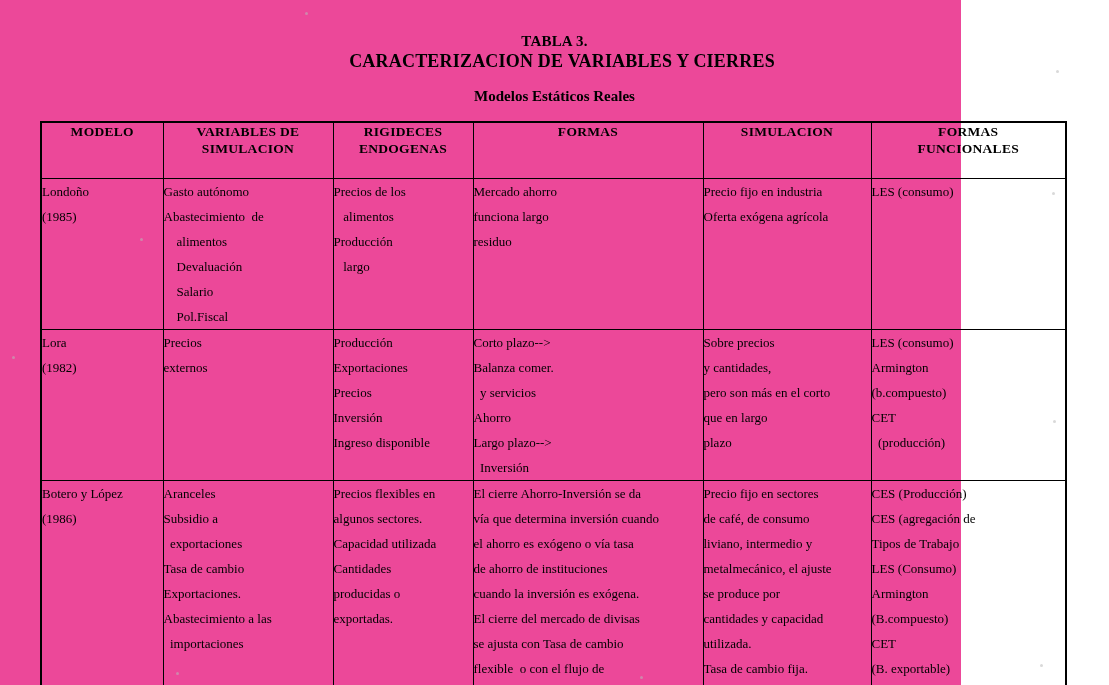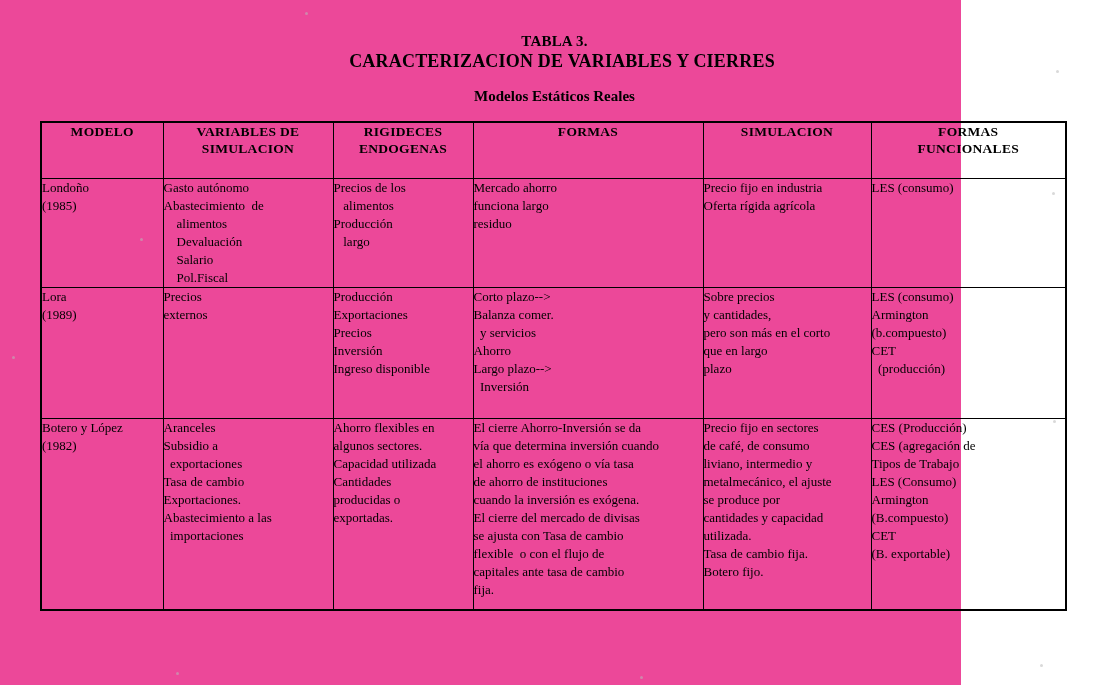--- a/index.html
+++ b/index.html
@@ -73,21 +73,21 @@
     text-align: center;
     vertical-align: middle;
     font-weight: bold;
     font-size: 13.5px;
     line-height: 17px;
     letter-spacing: 0.3px;
     padding: 2px 4px;
   }
   td.cell {
     font-size: 13px;
-    line-height: 18px;
+    line-height: 25px;
     padding: 9px 8px 10px 8px;
   }
   td.cell .ind {
     display: block;
     white-space: pre-wrap;
   }
   .col-modelo { width: 122px; }
   .col-varsim { width: 170px; }
   .col-varend { width: 140px; }
   .col-cierres { width: 230px; }
@@ -170,30 +170,30 @@
 Producción
    largo</span>
           </td>
         <td class="cell">
             <span class="ind">Mercado ahorro
 funciona largo
 residuo</span>
           </td>
         <td class="cell">
             <span class="ind">Precio fijo en industria
-Oferta rígida agrícola</span>
+Oferta exógena agrícola</span>
           </td>
         <td class="cell">
             <span class="ind">LES (consumo)</span>
           </td>
       </tr>
       <tr class="row-2">
         <td class="cell modelo">
             <span class="ind">Lora
-(1989)</span>
+(1982)</span>
           </td>
         <td class="cell">
             <span class="ind">Precios
 externos</span>
           </td>
         <td class="cell">
             <span class="ind">Producción
 Exportaciones
 Precios
 Inversión
@@ -218,33 +218,33 @@
             <span class="ind">LES (consumo)
 Armington
 (b.compuesto)
 CET
   (producción)</span>
           </td>
       </tr>
       <tr class="row-3">
         <td class="cell modelo">
             <span class="ind">Botero y López
-(1982)</span>
+(1986)</span>
           </td>
         <td class="cell">
             <span class="ind">Aranceles
 Subsidio a
   exportaciones
 Tasa de cambio
 Exportaciones.
 Abastecimiento a las
   importaciones</span>
           </td>
         <td class="cell">
-            <span class="ind">Ahorro flexibles en
+            <span class="ind">Precios flexibles en
 algunos sectores.
 Capacidad utilizada
 Cantidades
 producidas o
 exportadas.</span>
           </td>
         <td class="cell">
             <span class="ind">El cierre Ahorro-Inversión se da
 vía que determina inversión cuando
 el ahorro es exógeno o vía tasa

